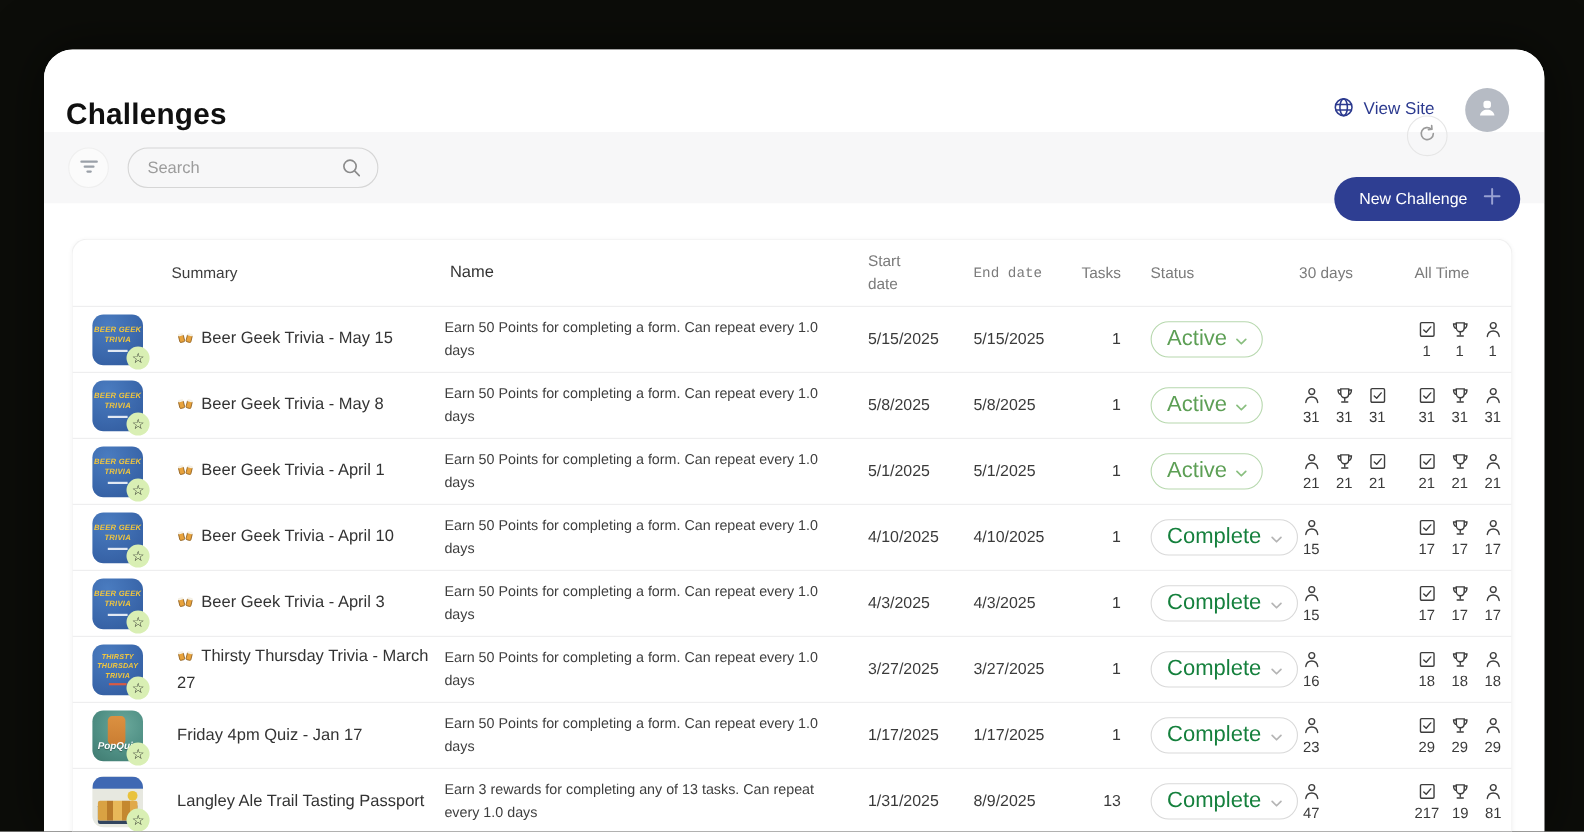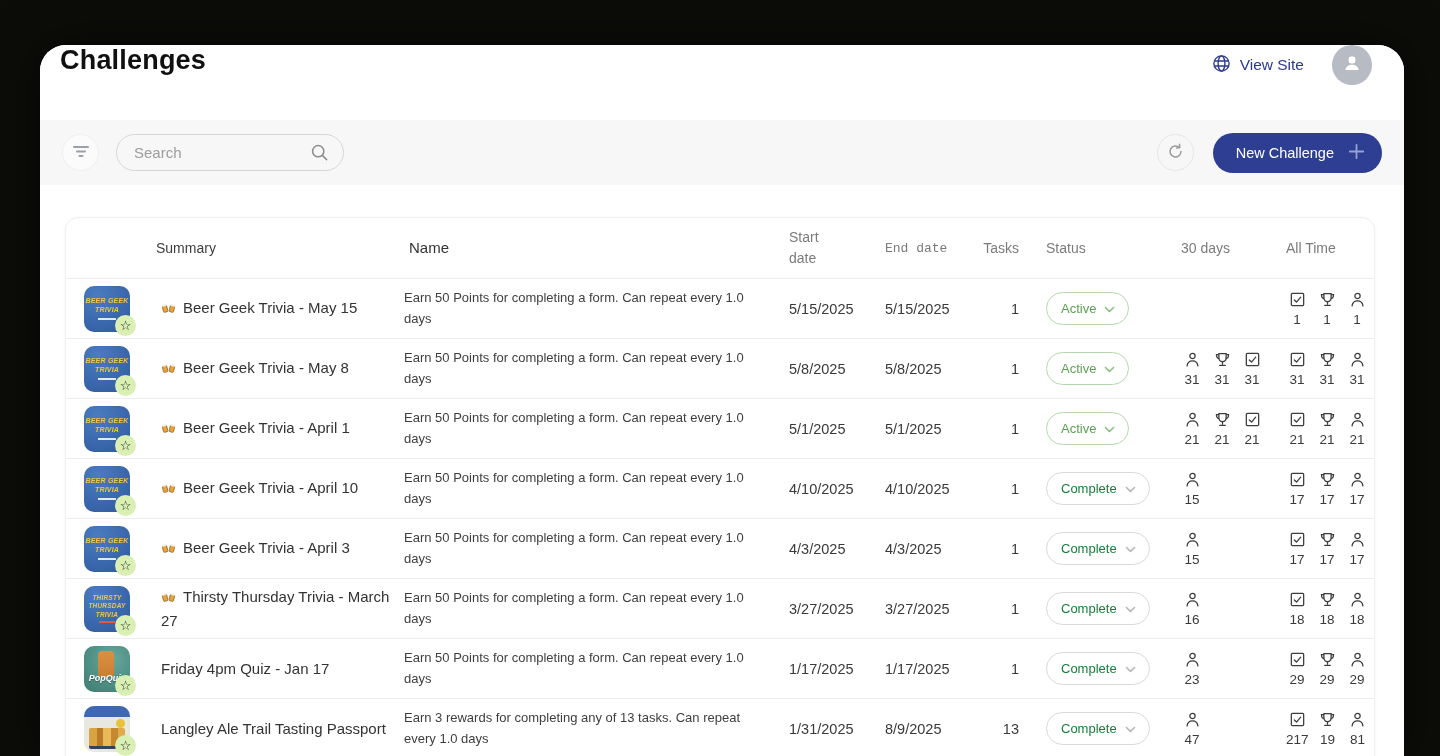--- a/index.html
+++ b/index.html
@@ -4,41 +4,41 @@
 <style>
   * { margin:0; padding:0; box-sizing:border-box; }
   html,body { width:1440px; height:756px; overflow:hidden; }
   body { background:#0c0d09; font-family:"Liberation Sans", sans-serif; position:relative; }
 
   .window { position:absolute; left:40px; top:45px; width:1364px; height:711px;
             background:#fff; border-radius:26px 26px 0 0; overflow:hidden;
             box-shadow:0 0 50px rgba(0,0,0,.55); }
 
   
-  .app-header { height:75px; background:#fff; display:flex; align-items:flex-start;
+  .app-header { height:75px; background:#fff; display:flex; align-items:flex-end;
                 justify-content:space-between; padding:0 32px 0 20px;gap:35px; }
   .page-title { font-size:27px; font-weight:800; color:#101010; letter-spacing:.2px; }
   .header-right { display:flex; align-items:center; gap:28px; }
   .view-site { display:flex; align-items:center; gap:9px; color:#2c3a8f;
                font-size:15.5px; font-weight:500; cursor:pointer; background:none; border:none;
                font-family:"Liberation Sans", sans-serif;}
   .avatar { width:40px; height:40px; border-radius:50%; background:#b6bbc4;
             display:flex; align-items:center; justify-content:center; cursor:pointer; }
 
   
   .toolbar { height:65px; background:#f7f7f8; display:flex; align-items:center; padding:0 22px; }
   .filter-btn { width:37px; height:37px; border-radius:50%; background:#fbfbfb;
                 border:1px solid #efefef; display:flex; align-items:center; justify-content:center; cursor:pointer; }
   .search-wrap { position:relative; margin-left:17px; }
   .search-input { width:228px; height:37px; border-radius:19px; border:1px solid #d6d6d6;
                   background:transparent; padding:0 44px 0 17px; font-size:15px; color:#333;
                   font-family:Liberation Sans, sans-serif; outline:none; }
   .search-input::placeholder { color:#9c9c9c; }
   .search-icon { position:absolute; right:15px; top:9px; }
-  .toolbar-right { margin-left:auto; display:flex; align-items:center; gap:19px; }
+  .toolbar-right { margin-left:auto; display:flex; align-items:center; gap:19px;flex-direction:column; }
   .refresh-btn { width:37px; height:37px; border-radius:50%; background:transparent;
                  border:1px solid #e6e6e6; display:flex; align-items:center; justify-content:center; cursor:pointer; }
   .new-challenge { height:40px; border-radius:20px; background:#2e3e92; color:#fff;
                    border:none; font-size:14.5px; font-family:"Liberation Sans", sans-serif;
                    display:flex; align-items:center; gap:14px; padding:0 17px 0 23px; cursor:pointer; }
 
   
   .content { background:#fff; padding:32px 0 0 25px; height:571px; }
   .card { width:1310px; background:#fff; border:1px solid #f0f0f0; border-bottom:none;
           border-radius:14px 14px 0 0; box-shadow:0 1px 4px rgba(0,0,0,.04); }
@@ -79,21 +79,21 @@
       border-radius:2px; box-shadow:0 3px 0 #31445e; }
   .thumb.langley .dot { position:absolute; top:13px; right:5px; width:9px; height:9px; border-radius:50%; background:#e9c23c; z-index:2;}
   .badge { position:absolute; right:-6px; bottom:-4px; width:21px; height:21px; border-radius:50%;
            background:#d9efb4; display:flex; align-items:center; justify-content:center;
            font-size:13px; color:#1c1c1c; line-height:1; }
 
   .beer-ic { display:inline-block; vertical-align:-2px; margin-right:7px; }
 
   
   .pill { display:inline-flex; align-items:center; gap:8px; height:33px; padding:0 13px 0 14px;
-          border-radius:17px; background:#fff; font-size:13px; cursor:pointer;
+          border-radius:17px; background:#fff; font-size:20px; cursor:pointer;
           font-family:"Liberation Sans", sans-serif; }
   .pill.active { border:1.5px solid #b7d8ae; color:#5d9f55; }
   .pill.active .chev { color:#8abf80; }
   .pill.complete { border:1.5px solid #d9d9d9; color:#15803d; }
   .pill.complete .chev { color:#b5b5b5; }
 
   
   .stats { display:flex; gap:8px; }
   .stat { min-width:22px; text-align:center; }
   .stat .ic { display:block; height:18px; }

